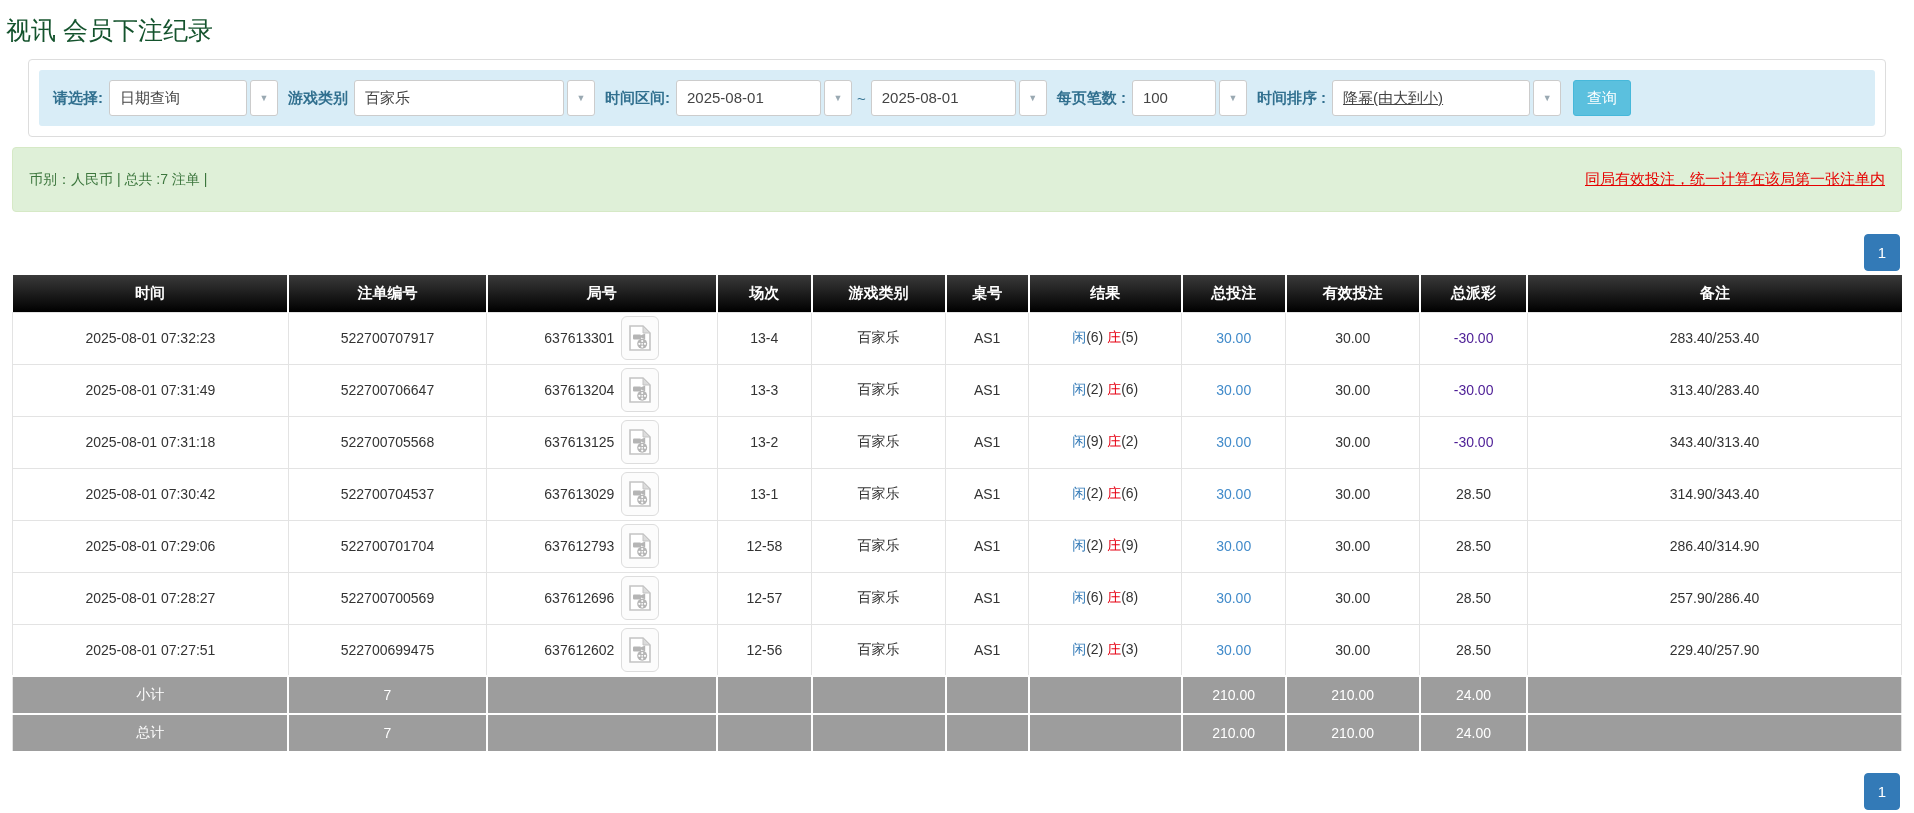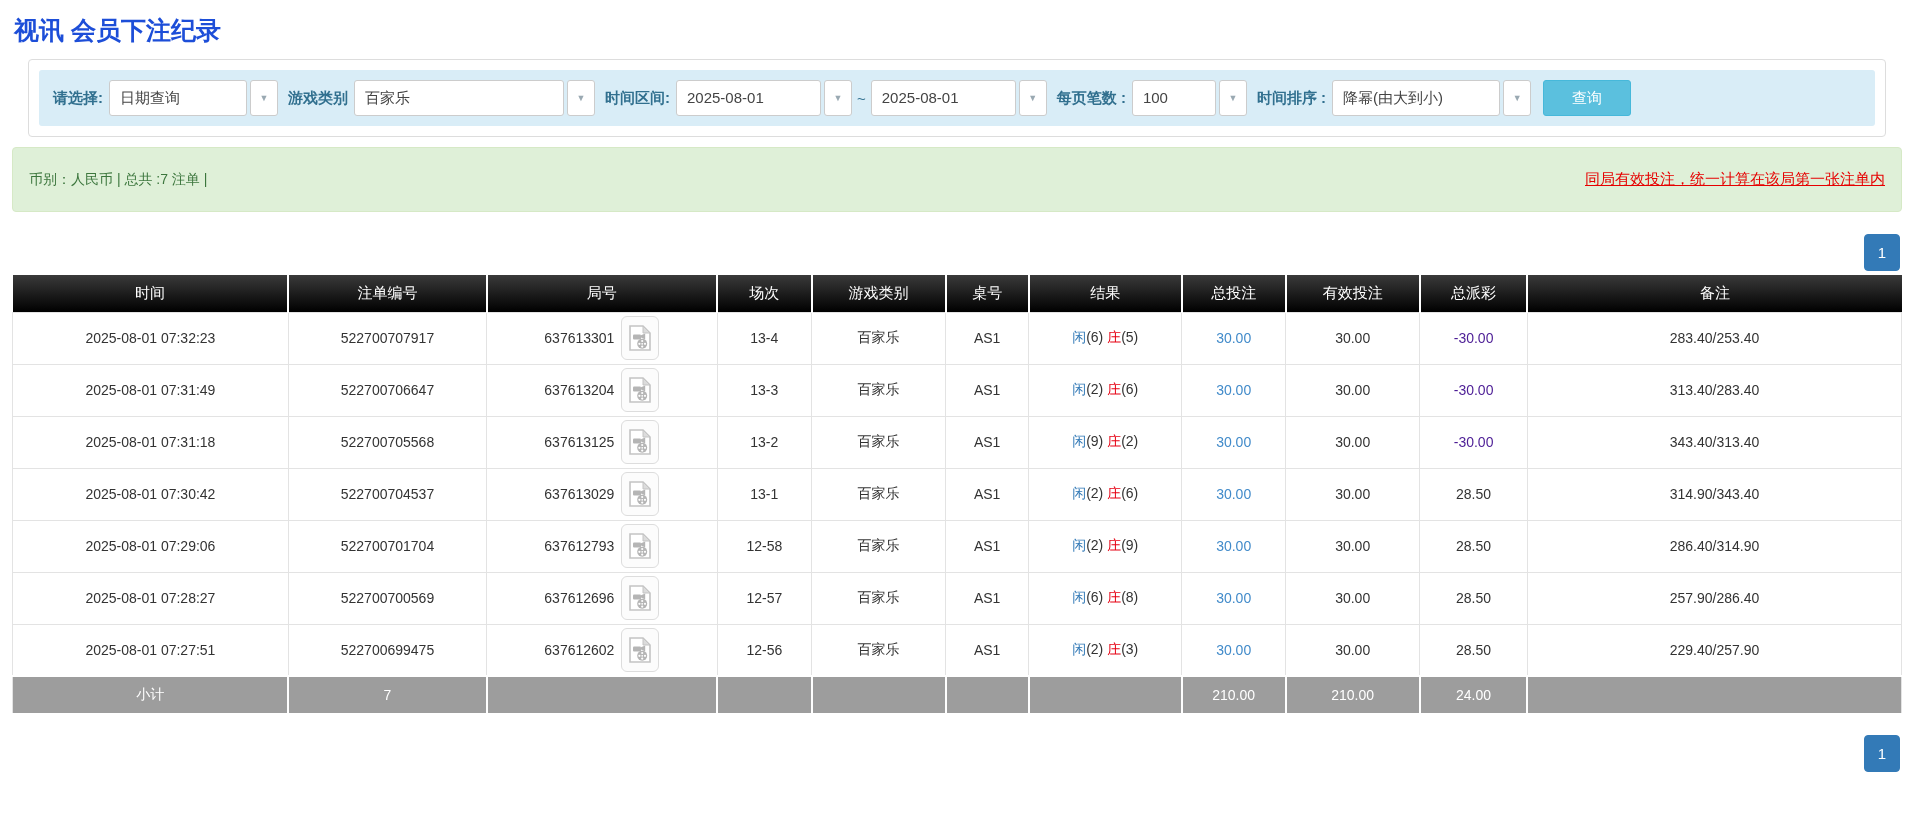--- a/index.html
+++ b/index.html
@@ -1,47 +1,47 @@
 <!DOCTYPE html>
 <html><head>
 <meta charset="utf-8">
 <style>
   * { box-sizing: border-box; }
   html,body { margin:0; padding:0; }
   body {
     width:1914px; height:813px; background:#fff; overflow:hidden;
     font-family:"Liberation Sans","DejaVu Sans",sans-serif; color:#333;
   }
-  .page-title { font-size:25px; font-weight:700; color:#1d4ed8; margin:14px 0 12px 14px; }
+  .page-title { font-size:25px; font-weight:400; color:#14532d; margin:14px 0 12px 6px; }
 
   
   .filter-panel { margin:0 28px; border:1px solid #ddd; border-radius:4px; padding:10px; background:#fff; }
   .filter-bar { background:#d9edf7; border-radius:3px; padding:10px; display:flex; align-items:center; }
   .flabel { color:#31708f; font-weight:bold; font-size:15px; white-space:nowrap; margin:0 6px 0 10px; }
   .flabel:first-child { margin-left:4px; }
   .combo { display:flex; align-items:stretch; height:36px;border-radius:11px; }
   .combo-text { background:#fff; border:1px solid #ccc; border-radius:3px; padding:8px 10px; font-size:15px; color:#444; white-space:nowrap; overflow:hidden; }
   .combo-btn { width:28px; border:1px solid #ccc; border-radius:3px; margin-left:3px; background:#fff; color:#9aa9b2; font-size:9px; display:flex; align-items:center; justify-content:center; cursor:pointer; }
-  .w1 { width:138px; } .w2 { width:210px; } .w3 { width:145px; } .w4 { width:84px; } .w5 { width:168px; }
+  .w1 { width:138px; } .w2 { width:210px; } .w3 { width:145px; } .w4 { width:84px; } .w5 { width:198px;text-decoration:underline; }
   .tilde { color:#31708f; font-size:15px; margin:0 5px; }
-  .search-btn { margin-left:12px; background:#5bc0de; border:1px solid #46b8da; color:#fff; font-size:15px; height:36px; padding:0 28px; border-radius:3px; cursor:pointer; font-family:inherit; }
+  .search-btn { margin-left:12px; background:#5bc0de; border:1px solid #46b8da; color:#fff; font-size:15px; height:36px; padding:0 13px; border-radius:3px; cursor:pointer; font-family:inherit; }
 
   
   .summary-bar { margin:10px 12px 0; background:#dff0d8; border:1px solid #d6e9c6; border-radius:4px; padding:22px 16px; display:flex; justify-content:space-between; align-items:center; }
   .summary-left { color:#3c763d; font-size:14px; }
   .summary-note { color:#e60000; font-size:15px;text-decoration:underline; }
 
   
   .pager { margin:22px 14px 4px; text-align:right; }
   .pager.bottom { margin-top:20px; }
   .page-btn { display:inline-block; background:#337ab7; border:1px solid #337ab7; color:#fff; font-size:15px; padding:9px 13px; border-radius:4px; cursor:pointer; font-family:inherit; }
 
   
   table.records { width:1890px; margin:0 12px; border-collapse:collapse; table-layout:fixed; font-size:14px; }
-  thead th { background:linear-gradient(180deg,#3a3a3a 0%,#1a1a1a 55%,#000 100%); color:#fff; font-weight:normal; font-size:15px; height:37px; padding:0 4px; text-align:center; }
+  thead th { background:linear-gradient(180deg,#3a3a3a 0%,#1a1a1a 55%,#000 100%); color:#fff; font-weight:bold; font-size:15px; height:37px; padding:0 4px; text-align:center; }
   thead th + th { border-left:2px solid #fff; }
   tbody td { border:1px solid #e3e3e3; background:#fff; height:52px; text-align:center; padding:0 6px; color:#333; vertical-align:middle; }
   a.bet-link { color:#428bca; text-decoration:none; cursor:pointer; }
   .neg { color:#4c1d95; }
   .player-label { color:#337ab7; }
   .banker-label { color:#e60012; }
   .round-num { vertical-align:middle; }
   .video-btn { display:inline-flex; align-items:center; justify-content:center; width:38px; height:44px; border:1px solid #ddd; border-radius:6px; background:#fcfcfc; margin-left:7px; vertical-align:middle; cursor:pointer; padding:0; }
   tr.summary td { background:#9d9d9d; color:#fff; height:38px; border:2px solid #fff; font-size:14px; }
   tr.summary td:first-child { border-left:1px solid #e3e3e3; }
@@ -355,18 +355,31 @@
         <td></td>
         <td></td>
         <td></td>
         <td></td>
         <td></td>
         <td>210.00</td>
         <td>210.00</td>
         <td>24.00</td>
         <td></td>
       </tr>
+      <tr class="summary">
+        <td>总计</td>
+        <td>7</td>
+        <td></td>
+        <td></td>
+        <td></td>
+        <td></td>
+        <td></td>
+        <td>210.00</td>
+        <td>210.00</td>
+        <td>24.00</td>
+        <td></td>
+      </tr>
     </tbody>
 </table>
 
 <div class="pager bottom">
   <span class="page-btn">1</span>
 </div>
 
 </body></html>

